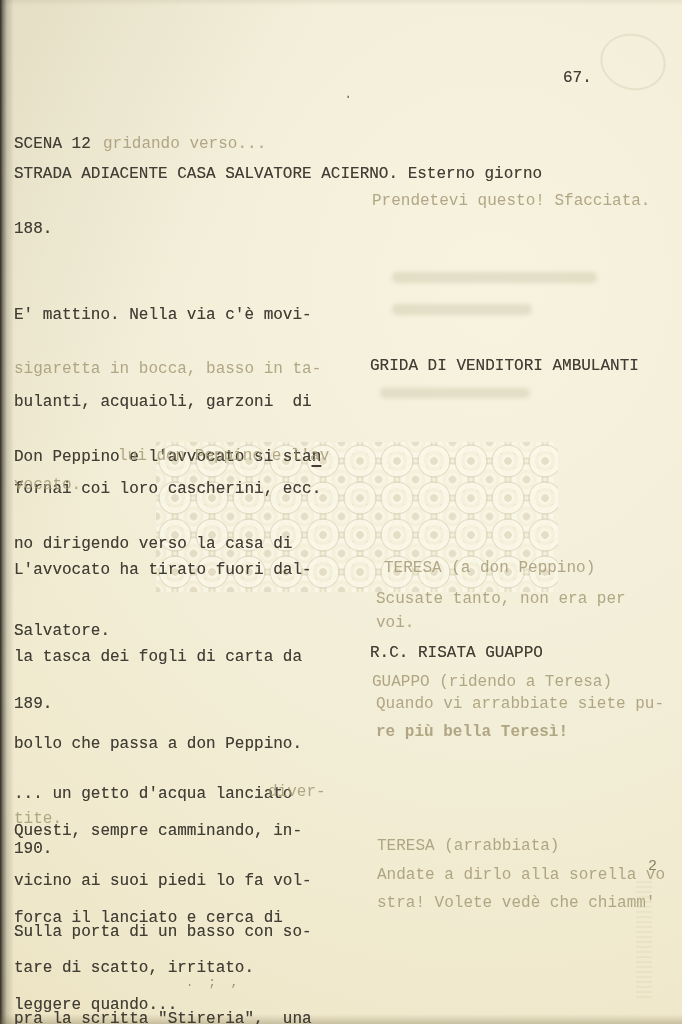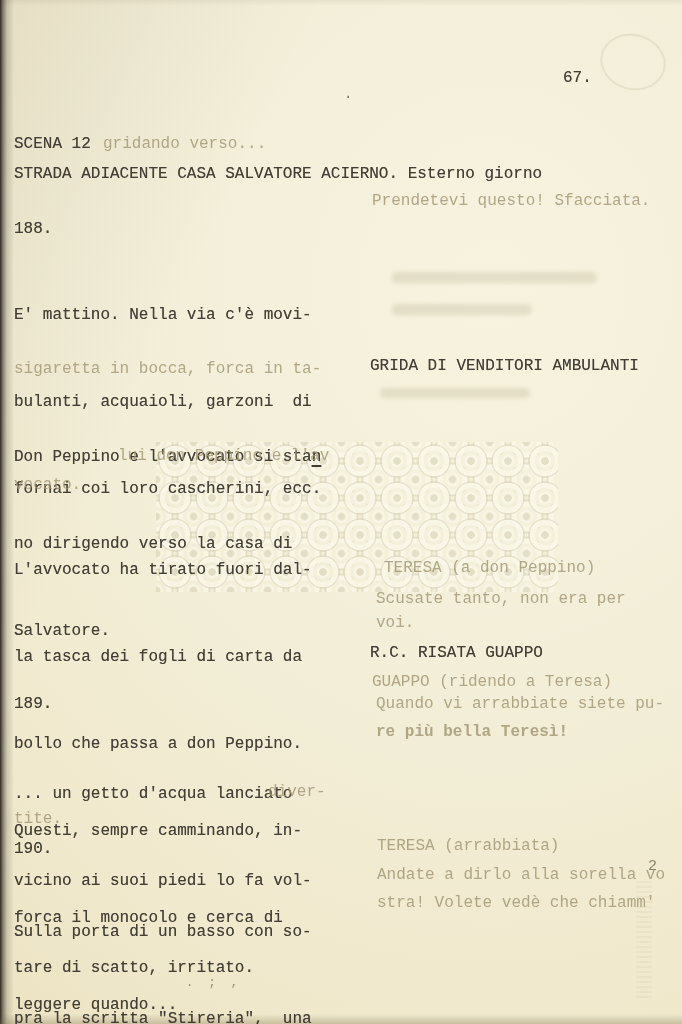--- a/index.html
+++ b/index.html
@@ -79,37 +79,37 @@
   <div class="tw" style="left:14px;top:130px;">SCENA 12</div>
   <div class="tw" style="left:14px;top:160px;">STRADA ADIACENTE CASA SALVATORE ACIERNO. Esterno giorno</div>
 
   <div class="tw" style="left:14px;top:215px;">188.</div>
   <div class="tw" style="left:14px;top:243px;">
     <div>E' mattino. Nella via c'è movi-</div>
     <div>bulanti, acquaioli, garzoni  di</div>
     <div>fornai coi loro cascherini, ecc.</div>
   </div>
 
-  <div class="ghost" style="left:14px;top:355px;">sigaretta in bocca, forca in ta-</div>
+  <div class="ghost" style="left:14px;top:355px;">sigaretta in bocca, basso in ta-</div>
 
   <div class="tw" style="left:14px;top:385px;">
     <div><span>Don Peppino e l'avvocato si sta</span><span class="uw">n</span></div>
     <div>no dirigendo verso la casa di</div>
     <div>Salvatore.</div>
   </div>
 
   <div class="ghost" style="left:118px;top:442px;">lui don Peppino e l'av</div>
   <div class="ghost" style="left:14px;top:471px;">vocato.</div>
 
   <div class="tw" style="left:14px;top:498px;">
     <div>L'avvocato ha tirato fuori dal-</div>
     <div>la tasca dei fogli di carta da</div>
     <div>bollo che passa a don Peppino.</div>
     <div>Questi, sempre camminando, in-</div>
-    <div>forca il monocolo e cerca di</div>
+    <div>forca il lanciato e cerca di</div>
     <div>leggere quando...</div>
   </div>
 
   <div class="tw" style="left:370px;top:352px;">GRIDA DI VENDITORI AMBULANTI</div>
   <div class="tw" style="left:370px;top:639px;">R.C. RISATA GUAPPO</div>
 
   <div class="ghost" style="left:372px;top:554px;margin-left:12px;">TERESA (a don Peppino)</div>
   <div class="ghost" style="left:376px;top:585px;">Scusate tanto, non era per</div>
   <div class="ghost" style="left:376px;top:609px;">voi.</div>
   <div class="ghost" style="left:372px;top:668px;">GUAPPO (ridendo a Teresa)</div>

